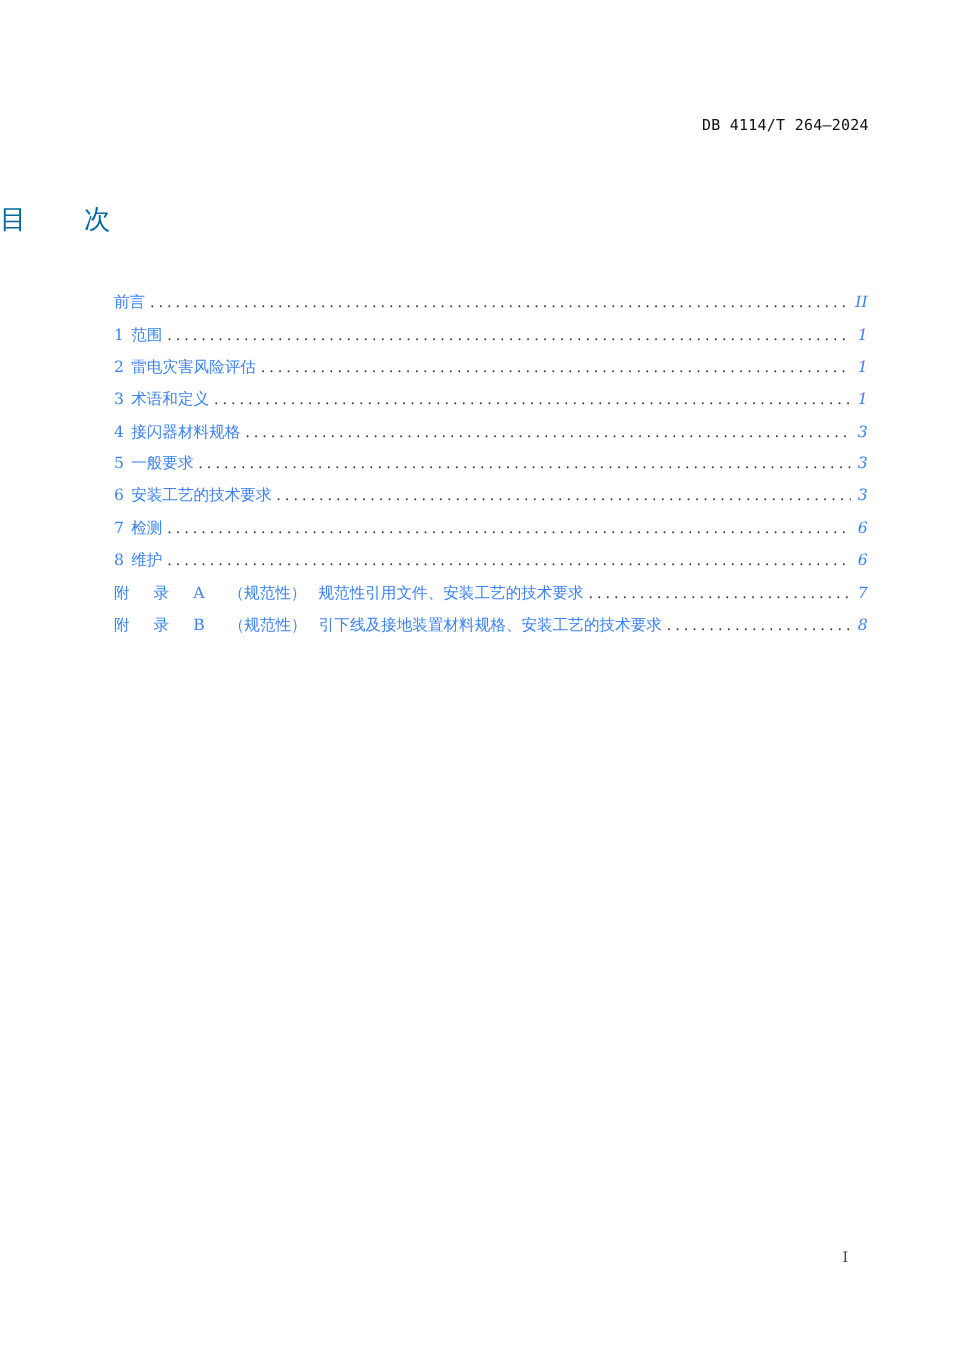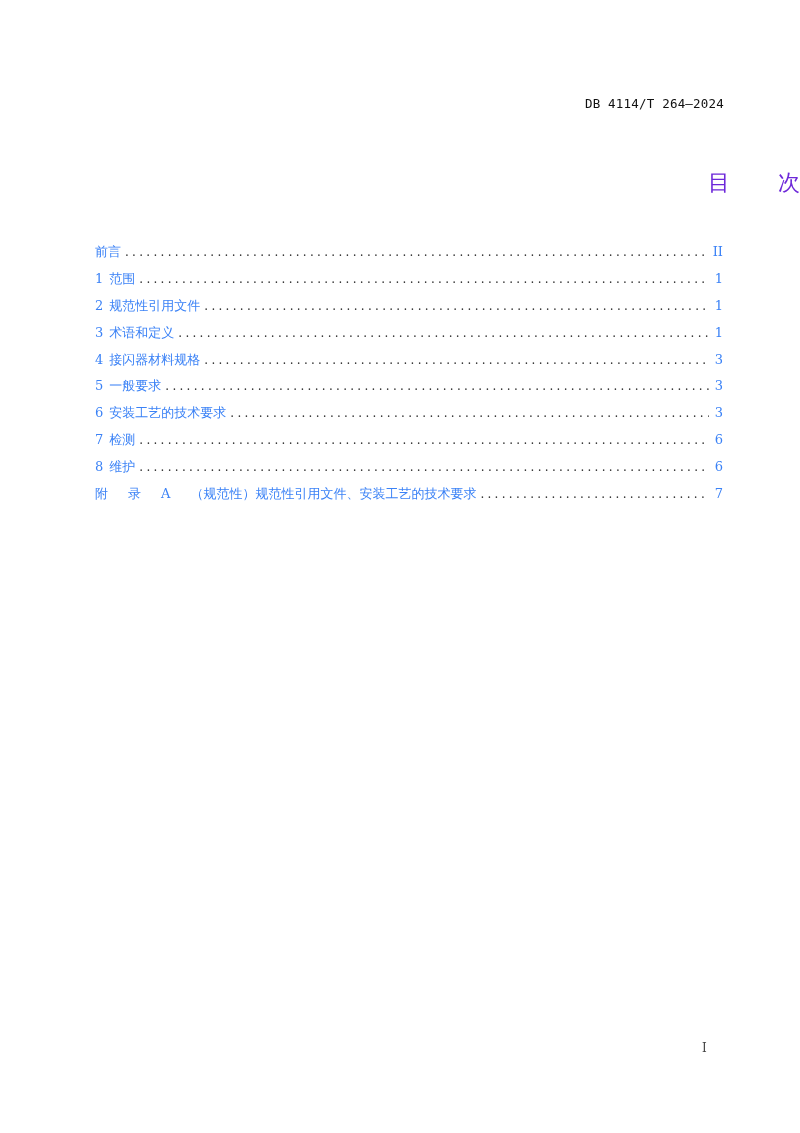--- a/index.html
+++ b/index.html
@@ -29,24 +29,24 @@
       font-family: "DejaVu Sans Mono", "Liberation Mono", monospace;
       font-size: 12.5px;
       letter-spacing: 0.2px;
       color: #111;
     }
     .title {
       position: absolute;
       top: 168px;
       left: 0;
       width: 800px;
-      text-align: right;
+      text-align: left;
       font-family: "DejaVu Sans", "Liberation Sans", sans-serif;
       font-size: 22px;
-      color: #6d28d9;
+      color: #0369a1;
     }
     .title span { display: inline-block; }
     .title .t2 { margin-left: 48px; }
     .toc {
       position: absolute;
       top: 242px;
       left: 95px;
       width: 628px;
     }
     .toc-row {
@@ -60,38 +60,39 @@
     }
     .toc-label {
       white-space: nowrap;
       flex: 0 0 auto;
       padding-right: 4px;
     }
     .toc-label .num { margin-right: 6px; }
     .toc-label .appx-word { display: inline-block; }
     .toc-label .appx-gap { display: inline-block; width: 20px; }
     .toc-label .appx-letter { display: inline-block; margin: 0 20px 0 0; }
-    .toc-label .appx-norm { margin-right: 0; }
+    .toc-label .appx-norm { margin-right: 10px; }
     .toc-dots {
       flex: 1 1 auto;
       overflow: hidden;
       white-space: nowrap;
       font-size: 12px;
       letter-spacing: 3.3px;
       color: #333;
     }
     .toc-dots::before {
       content: "......................................................................................................................................................................................................................................";
     }
     .toc-page {
       flex: 0 0 auto;
       padding-left: 6px;
       min-width: 8px;
       text-align: left;
       font-size: 13px;
+      font-style: italic;
     }
     .page-number {
       position: absolute;
       top: 1041px;
       left: 702px;
       font-size: 12px;
       color: #444;
     }
   </style>
 </head>
@@ -113,21 +114,21 @@
       <span class="toc-page">II</span>
     </div>
 
     <div class="toc-row">
       <span class="toc-label"><span class="num">1</span><span>范围</span></span>
       <span class="toc-dots"></span>
       <span class="toc-page">1</span>
     </div>
 
     <div class="toc-row">
-      <span class="toc-label"><span class="num">2</span><span>规范性引用文件</span></span>
+      <span class="toc-label"><span class="num">2</span><span>雷电灾害风险评估</span></span>
       <span class="toc-dots"></span>
       <span class="toc-page">1</span>
     </div>
 
     <div class="toc-row">
       <span class="toc-label"><span class="num">3</span><span>术语和定义</span></span>
       <span class="toc-dots"></span>
       <span class="toc-page">1</span>
     </div>
 
@@ -160,18 +161,23 @@
       <span class="toc-dots"></span>
       <span class="toc-page">6</span>
     </div>
 
     <div class="toc-row">
       <span class="toc-label"><span class="appx-word">附</span><span class="appx-gap"></span><span class="appx-word">录</span><span class="appx-gap"></span><span class="appx-letter">A</span><span class="appx-norm">（规范性）</span><span>规范性引用文件、安装工艺的技术要求</span></span>
       <span class="toc-dots"></span>
       <span class="toc-page">7</span>
     </div>
 
+    <div class="toc-row">
+      <span class="toc-label"><span class="appx-word">附</span><span class="appx-gap"></span><span class="appx-word">录</span><span class="appx-gap"></span><span class="appx-letter">B</span><span class="appx-norm">（规范性）</span><span>引下线及接地装置材料规格、安装工艺的技术要求</span></span>
+      <span class="toc-dots"></span>
+      <span class="toc-page">8</span>
+    </div>
 
   </div>
 
   <div class="page-number">I</div>
 
 </div>
 
 </body></html>

